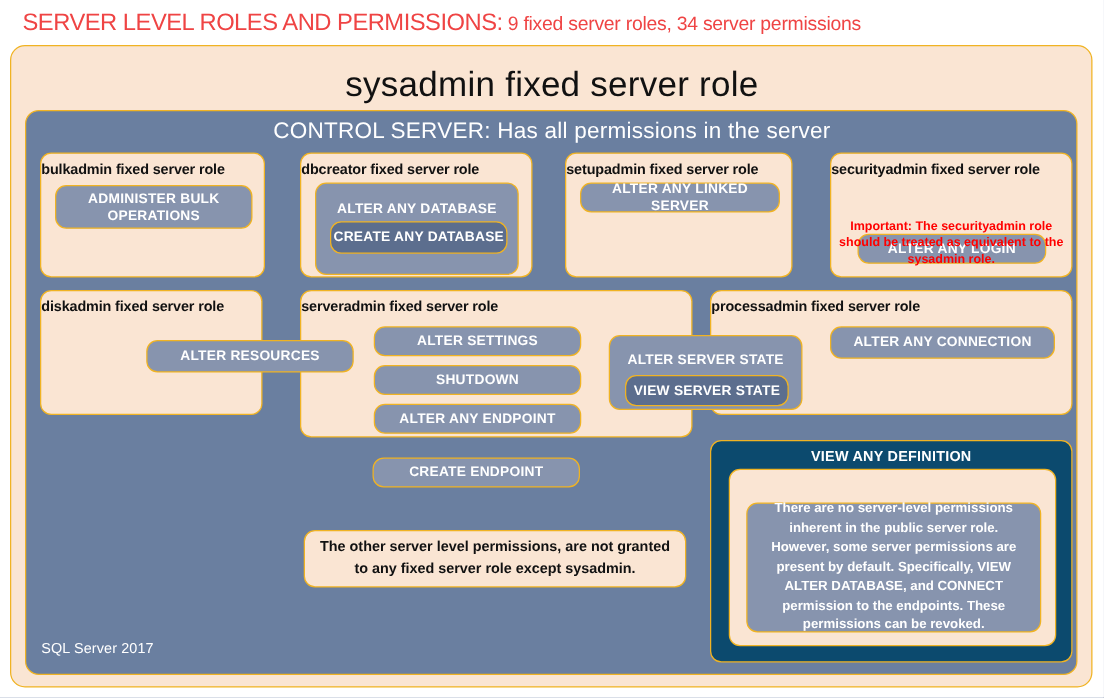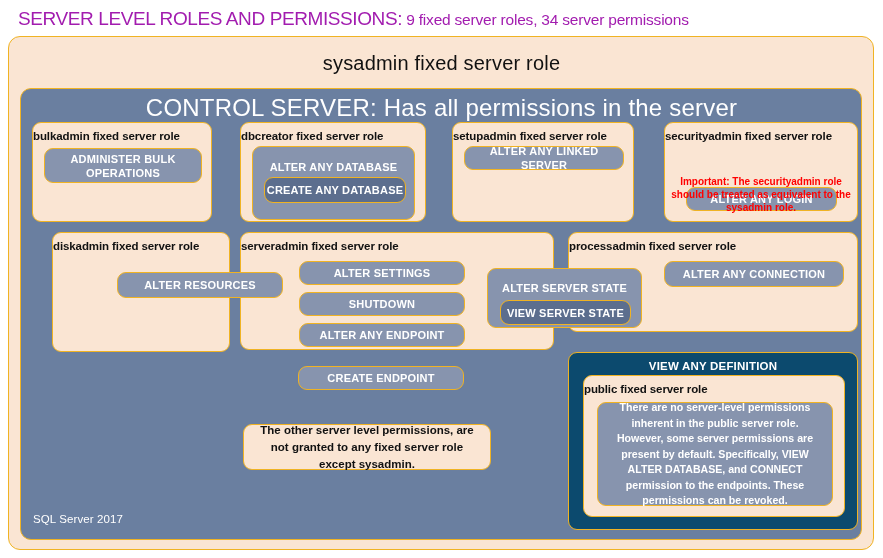--- a/index.html
+++ b/index.html
@@ -16,21 +16,21 @@
   }
 
   
   #title-bar {
     position: absolute;
     left: 18px;
     top: 8px;
     width: 850px;
     height: 26px;
     white-space: nowrap;
-    color: #a21caf;
+    color: #ef4444;
   }
   #title-strong {
     font-size: 19px;
     font-weight: 400;
     letter-spacing: -0.4px;
   }
   #title-rest {
     font-size: 15.5px;
     font-weight: 400;
     letter-spacing: -0.2px;
@@ -77,33 +77,33 @@
 
   
   #outer-panel {
     left: 8px; top: 36px; width: 866px; height: 514px;
     border-radius: 12px;
   }
   #sysadmin-title {
     position: absolute;
     left: 0; right: 0; top: 52px;
     text-align: center;
-    font-size: 20px;
+    font-size: 28px;
     color: #111111;
     letter-spacing: 0.2px;
   }
   #control-server-panel {
     left: 20px; top: 88px; width: 842px; height: 452px;
     border-radius: 11px;
   }
   #control-server-title {
     position: absolute;
     left: 0; right: 0; top: 94px;
     text-align: center;
-    font-size: 24px;
+    font-size: 18px;
     color: #ffffff;
     letter-spacing: 0.2px;
   }
 
   #footer-text {
     position: absolute;
     left: 33px;
     top: 513px;
     font-size: 11.5px;
     color: #ffffff;
@@ -190,21 +190,21 @@
 </div>
 
 <div class="box peach" style="left:664px; top:122px; width:194px; height:100px;">
   <div class="role-title">securityadmin fixed server role</div>
   <div class="box perm" style="left:21px; top:23px; width:151px; height:24px;margin-top:41px;">
     <div class="perm-label">ALTER ANY LOGIN</div>
   </div>
   <div class="warn-text" style="top:52px;">Important: The securityadmin role should  be treated as equivalent to the  sysadmin role.</div>
 </div>
 
-<div class="box peach" style="left:32px; top:232px; width:178px; height:120px;margin-left:20px;">
+<div class="box peach" style="left:32px; top:232px; width:178px; height:100px;">
   <div class="role-title">diskadmin fixed server role</div>
 </div>
 
 <div class="box peach" style="left:240px; top:232px; width:314px; height:118px;">
   <div class="role-title">serveradmin fixed server role</div>
   <div class="box perm" style="left:58px; top:28px; width:166px; height:24px;">
     <div class="perm-label">ALTER SETTINGS</div>
   </div>
   <div class="box perm" style="left:58px; top:59px; width:166px; height:24px;">
     <div class="perm-label">SHUTDOWN</div>
@@ -232,24 +232,23 @@
 <div class="box perm" style="left:487px; top:268px; width:155px; height:60px;padding-left:45px;">
   <div class="perm-label" style="top:12px; transform:none;">ALTER SERVER STATE</div>
   <div class="box perm-dark" style="left:12px; top:31px; width:131px; height:25px;">
     <div class="perm-label">VIEW SERVER STATE</div>
   </div>
 </div>
 
 <div class="box dark-nest" style="left:568px; top:352px; width:290px; height:178px;">
   <div id="view-any-def-label">VIEW ANY DEFINITION</div>
   <div class="box peach" style="left:14px; top:22px; width:262px; height:142px;">
-    <div class="role-title">public  fixed server role</div>
     <div class="box perm" style="left:13px; top:26px; width:236px; height:104px;">
       <div id="public-desc-text">There are no server-level permissions inherent in the public server role. However, some server permissions are present by default. Specifically, VIEW ALTER DATABASE, and CONNECT permission to the endpoints. These permissions can be revoked.</div>
     </div>
   </div>
 </div>
 
-<div class="box peach" style="left:243px; top:424px; width:248px; height:46px;">
+<div class="box peach" style="left:243px; top:424px; width:306px; height:46px;">
   <div id="note-box-text">The other server level permissions, are not granted to any fixed server role except sysadmin.</div>
 </div>
 
 <div id="footer-text">SQL Server 2017</div>
 
 </body></html>

